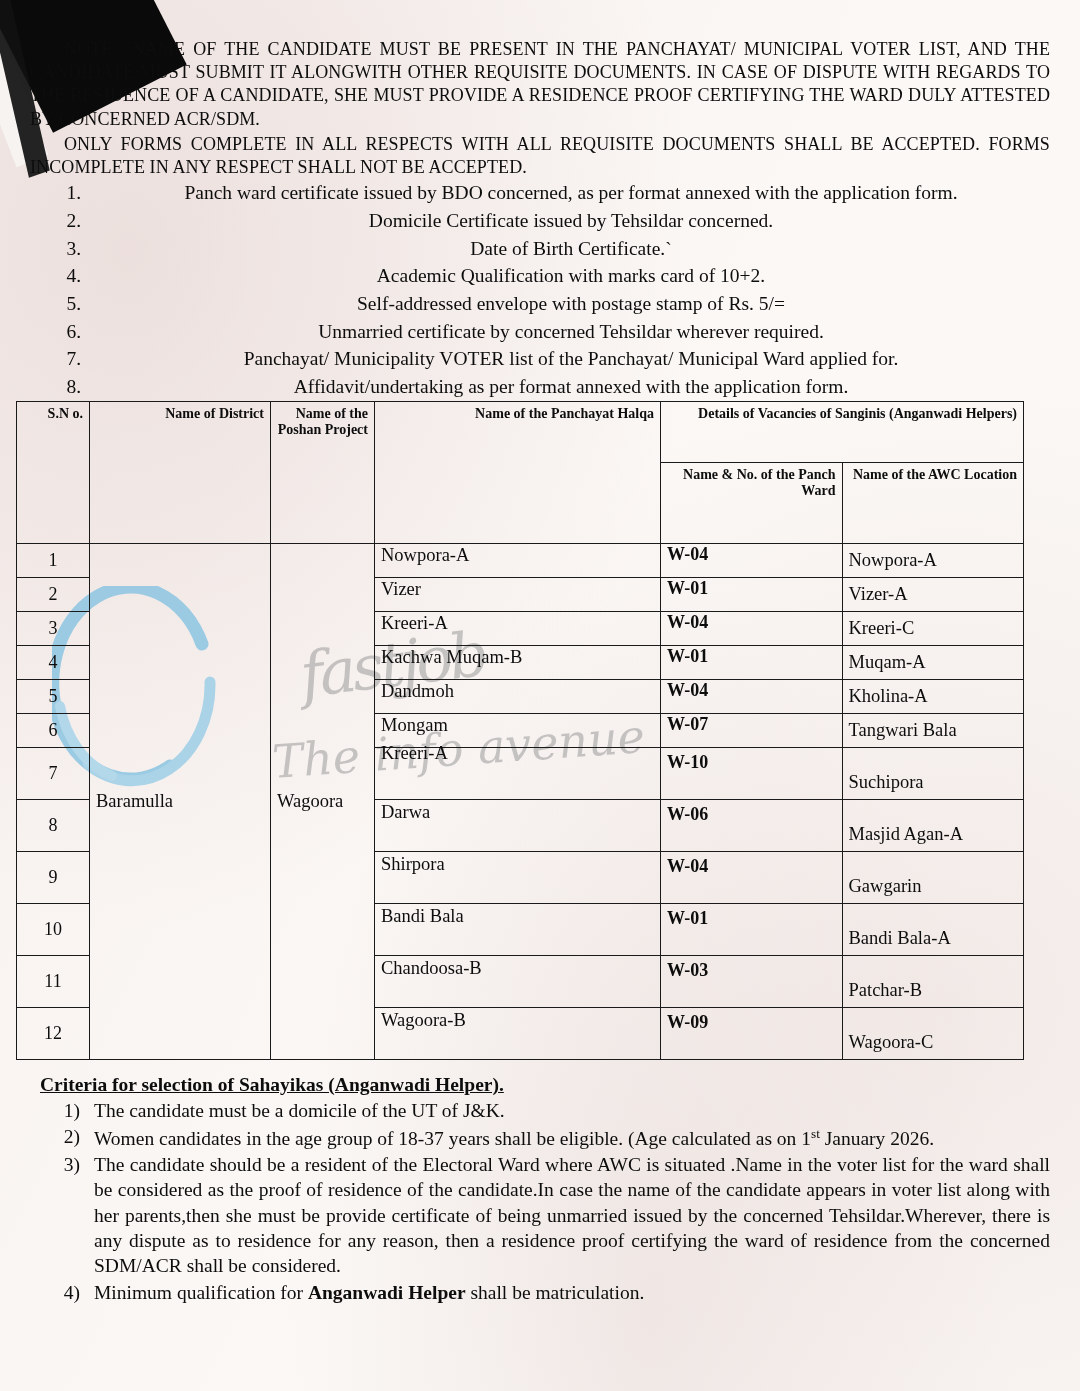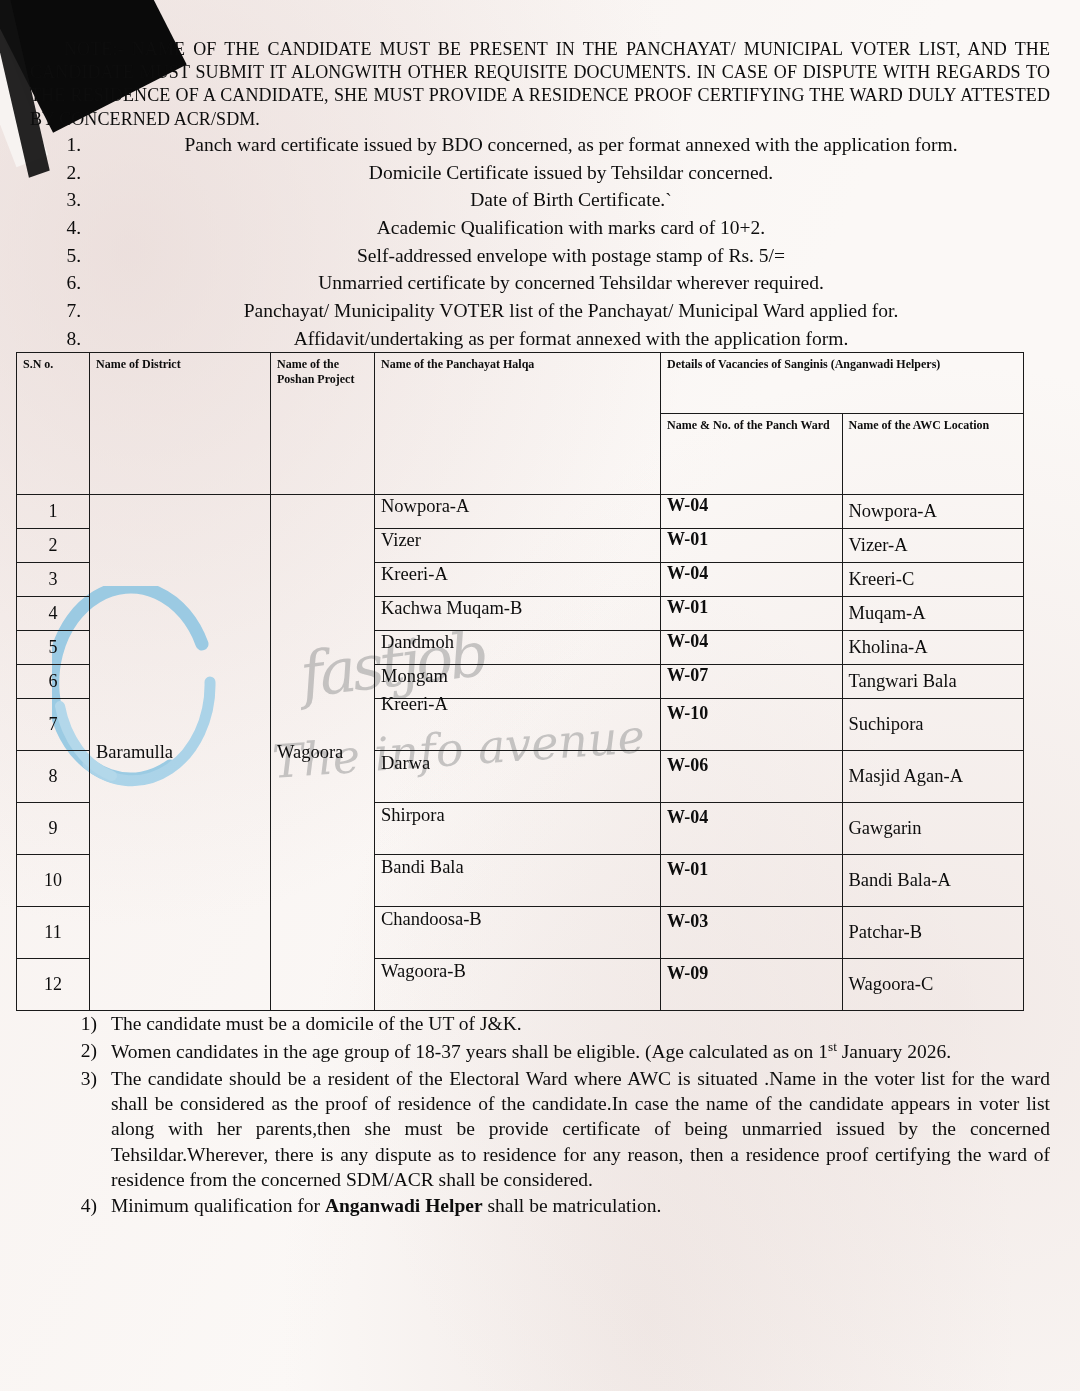--- a/index.html
+++ b/index.html
@@ -136,35 +136,35 @@
     border-collapse: collapse;
     table-layout: fixed;
     font-size: 18.5px;
   }
   table.vac th, table.vac td {
     border: 1.6px solid #1a1a1a;
     padding: 2px 6px;
     background: transparent;
   }
   table.vac th {
-    text-align: left;
+    text-align: right;
     font-weight: bold;
     vertical-align: top;
     line-height: 1.18;
-    font-size: 12px;
+    font-size: 14px;
     padding-top: 4px;
   }
   table.vac td { vertical-align: middle; }
   td.sn   { text-align: center; width: 60px; font-size: 18px; }
   td.dist { text-align: left;   width: 168px; vertical-align: bottom; padding-bottom: 6px; }
   td.proj { text-align: left;   width: 91px;  vertical-align: bottom; padding-bottom: 6px; }
   td.halqa{ text-align: left;   width: 273px; }
   td.ward { text-align: left;   width: 136px; font-weight: bold; font-size: 18px; }
   td.awc  { text-align: left; }
-  .awc-in { display:block; position: relative; top: 0; }
+  .awc-in { display:block; position: relative; top: 9px; }
   .ward-in { display:block; position: relative; top: -6px; }
   .halqa-in { display:block; position: relative; top: -5px; }
   tr.r-tall td { height: 45px; }
   tr.r-short td { height: 29px; }
 
   h2.crit-title {
     margin: 14px 0 2px 0;
     font-size: 19.5px;
     font-weight: bold;
     text-decoration: underline;
@@ -173,21 +173,20 @@
   ol.critlist {
     margin: 0;
     padding-left: 56px;
     font-size: 19.5px;
     line-height: 1.30;
   }
   ol.critlist > li {
     padding-left: 8px;
     margin-bottom: 1px;
     text-align: justify;
-    margin-left: 17px;
   }
   ol.critlist { list-style-type: none; counter-reset: crit; }
   ol.critlist > li { counter-increment: crit; position: relative; }
   ol.critlist > li::before {
     content: counter(crit) ")";
     position: absolute;
     left: -34px;
     width: 28px;
     text-align: right;
   }
@@ -209,20 +208,23 @@
     <path d="M158 96 A 78 96 0 0 1 36 178" fill="none" stroke="#9fcfe8" stroke-width="11" stroke-linecap="round"></path>
     <path d="M8 120 A 78 96 0 0 0 60 190" fill="none" stroke="#a8d4ea" stroke-width="10" stroke-linecap="round"></path>
   </svg>
   <div class="wm-script top">fastjob</div>
   <div class="wm-script bottom">The info avenue</div>
 
   <div class="content">
 
     <div class="note-block">
       <p class="para">NOTE:- NAME OF THE CANDIDATE MUST BE PRESENT IN THE PANCHAYAT/ MUNICIPAL VOTER LIST, AND THE CANDIDATE MUST SUBMIT IT ALONGWITH OTHER REQUISITE DOCUMENTS. IN CASE OF DISPUTE WITH REGARDS TO THE RESIDENCE OF A CANDIDATE, SHE MUST PROVIDE A RESIDENCE PROOF CERTIFYING THE WARD DULY ATTESTED BY CONCERNED ACR/SDM.</p>
+    </div>
+    <div class="only-forms">
+      <p class="para">ONLY FORMS COMPLETE IN ALL RESPECTS WITH ALL REQUISITE DOCUMENTS SHALL BE ACCEPTED. FORMS INCOMPLETE IN ANY RESPECT SHALL NOT BE ACCEPTED.</p>
     </div>
 
     <ol class="doclist">
       <li>Panch ward certificate issued by BDO concerned, as per format annexed with the application form.</li>
       <li>Domicile Certificate issued by Tehsildar concerned.</li>
       <li>Date of Birth Certificate.`</li>
       <li>Academic Qualification with marks card of 10+2.</li>
       <li>Self-addressed envelope with postage stamp of Rs. 5/=</li>
       <li>Unmarried certificate by concerned Tehsildar wherever required.</li>
       <li>Panchayat/ Municipality VOTER list of the Panchayat/ Municipal Ward applied for.</li>
@@ -353,20 +355,21 @@
           <td class="sn">12</td>
           <td class="halqa" style="vertical-align:top;padding-top:2px"><span>Wagoora-B</span></td>
           <td class="ward" style="vertical-align:top;padding-top:4px"><span>W-09</span></td>
           <td class="awc">
               <span class="awc-in">Wagoora-C</span>
             </td>
         </tr>
       </tbody>
     </table>
 
+    <h2 class="crit-title">Criteria for selection of Sahayikas (Anganwadi Helper).</h2>
     <ol class="critlist">
       <li>The candidate must be a domicile of the UT of J&amp;K.</li>
       <li><span>Women candidates in the age group of 18-37 years shall be eligible. (Age calculated as on 1<sup>st</sup> January 2026.</span></li>
       <li>The candidate should be a resident of the Electoral Ward where AWC is situated .Name in the voter list for the ward shall be considered as the proof of residence of the candidate.In case the name of the candidate appears in voter list along with her parents,then she must be provide  certificate of being unmarried issued by the concerned Tehsildar.Wherever, there is any dispute as to residence for any reason, then a residence proof certifying the ward of residence from the concerned  SDM/ACR shall be considered.</li>
       <li><span>Minimum qualification for <b>Anganwadi Helper</b> shall be matriculation.</span></li>
 
     </ol>
 
   </div>
 </div>

